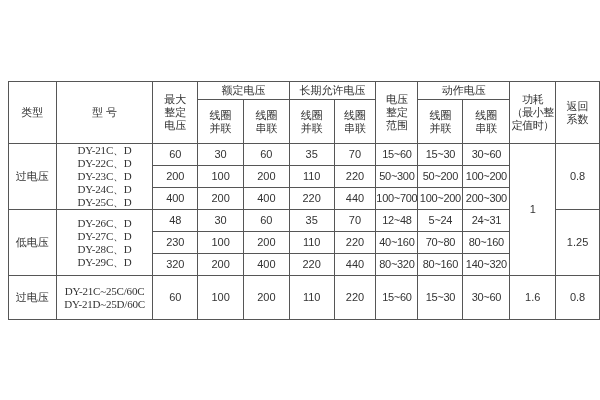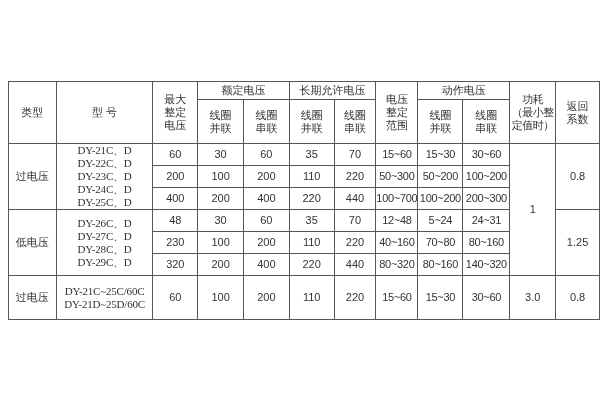--- a/index.html
+++ b/index.html
@@ -175,18 +175,18 @@
         <td class="model">DY-21C~25C/60C
 DY-21D~25D/60C</td>
         <td>60</td>
         <td>100</td>
         <td>200</td>
         <td>110</td>
         <td>220</td>
         <td class="rng">15~60</td>
         <td class="rng">15~30</td>
         <td class="rng">30~60</td>
-        <td>3.0</td>
+        <td>1.6</td>
         <td>0.8</td>
       </tr>
     </tbody>
   </table>
 </div>
 
 </body></html>

